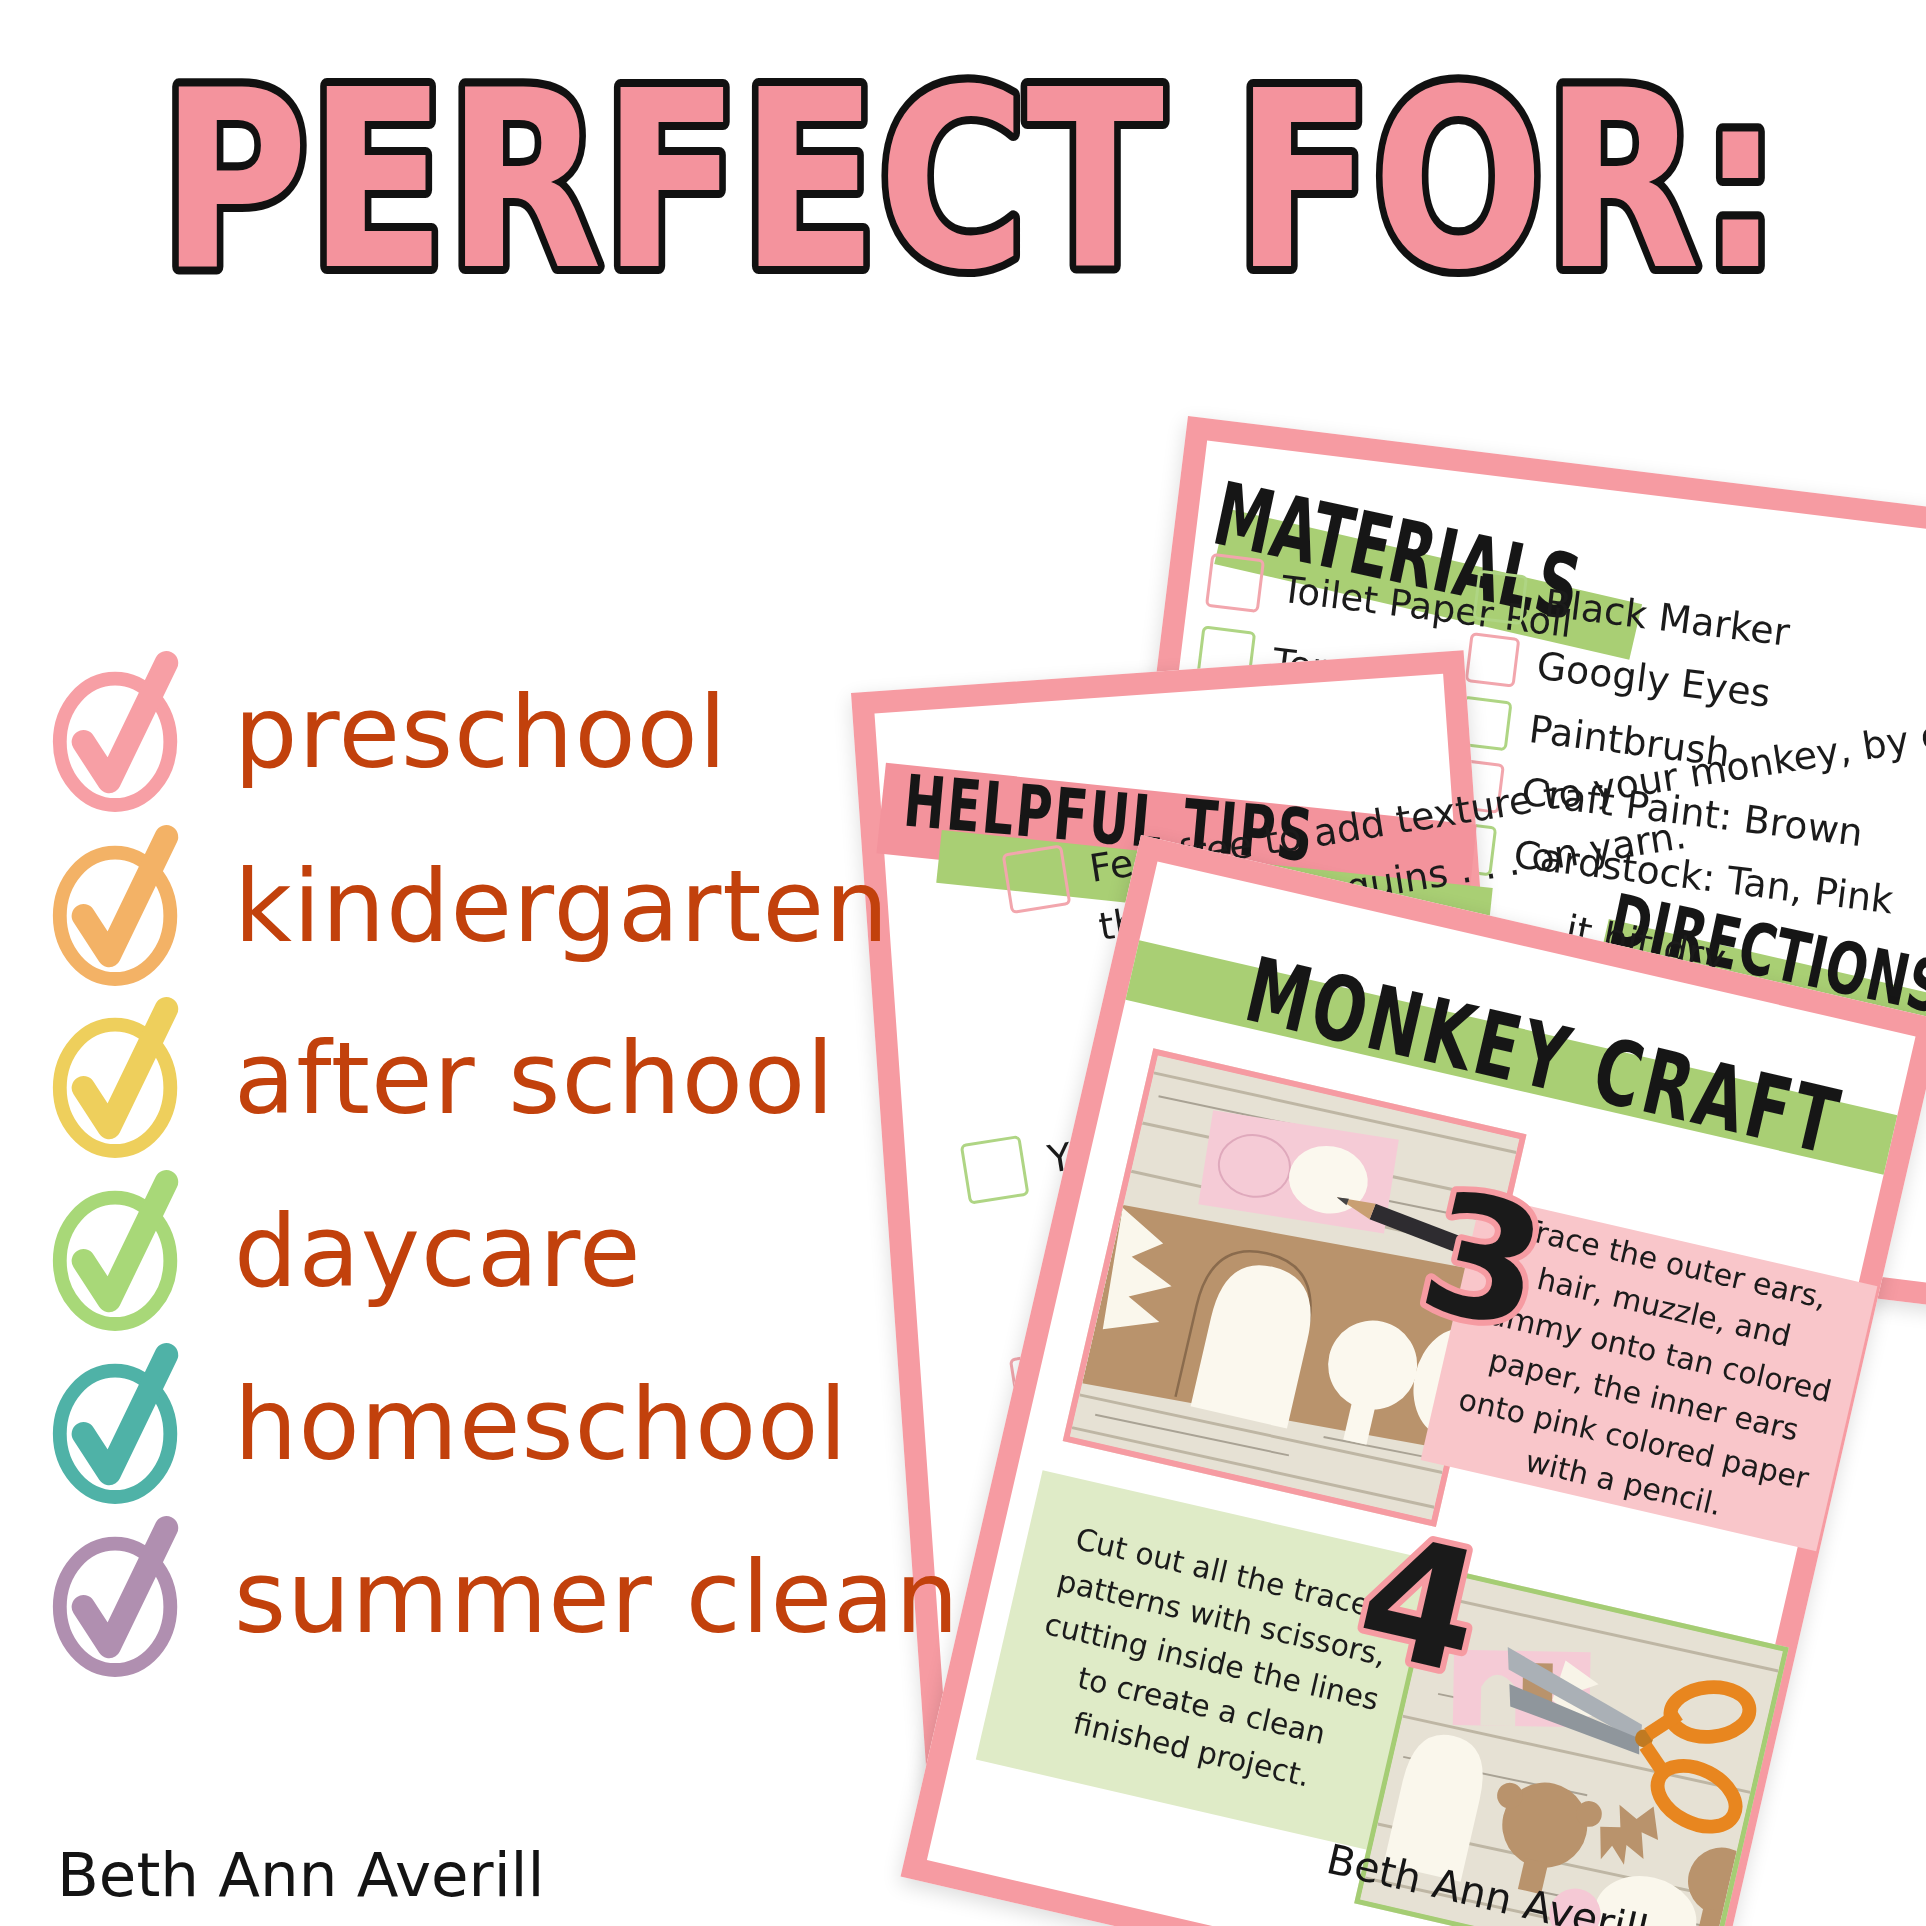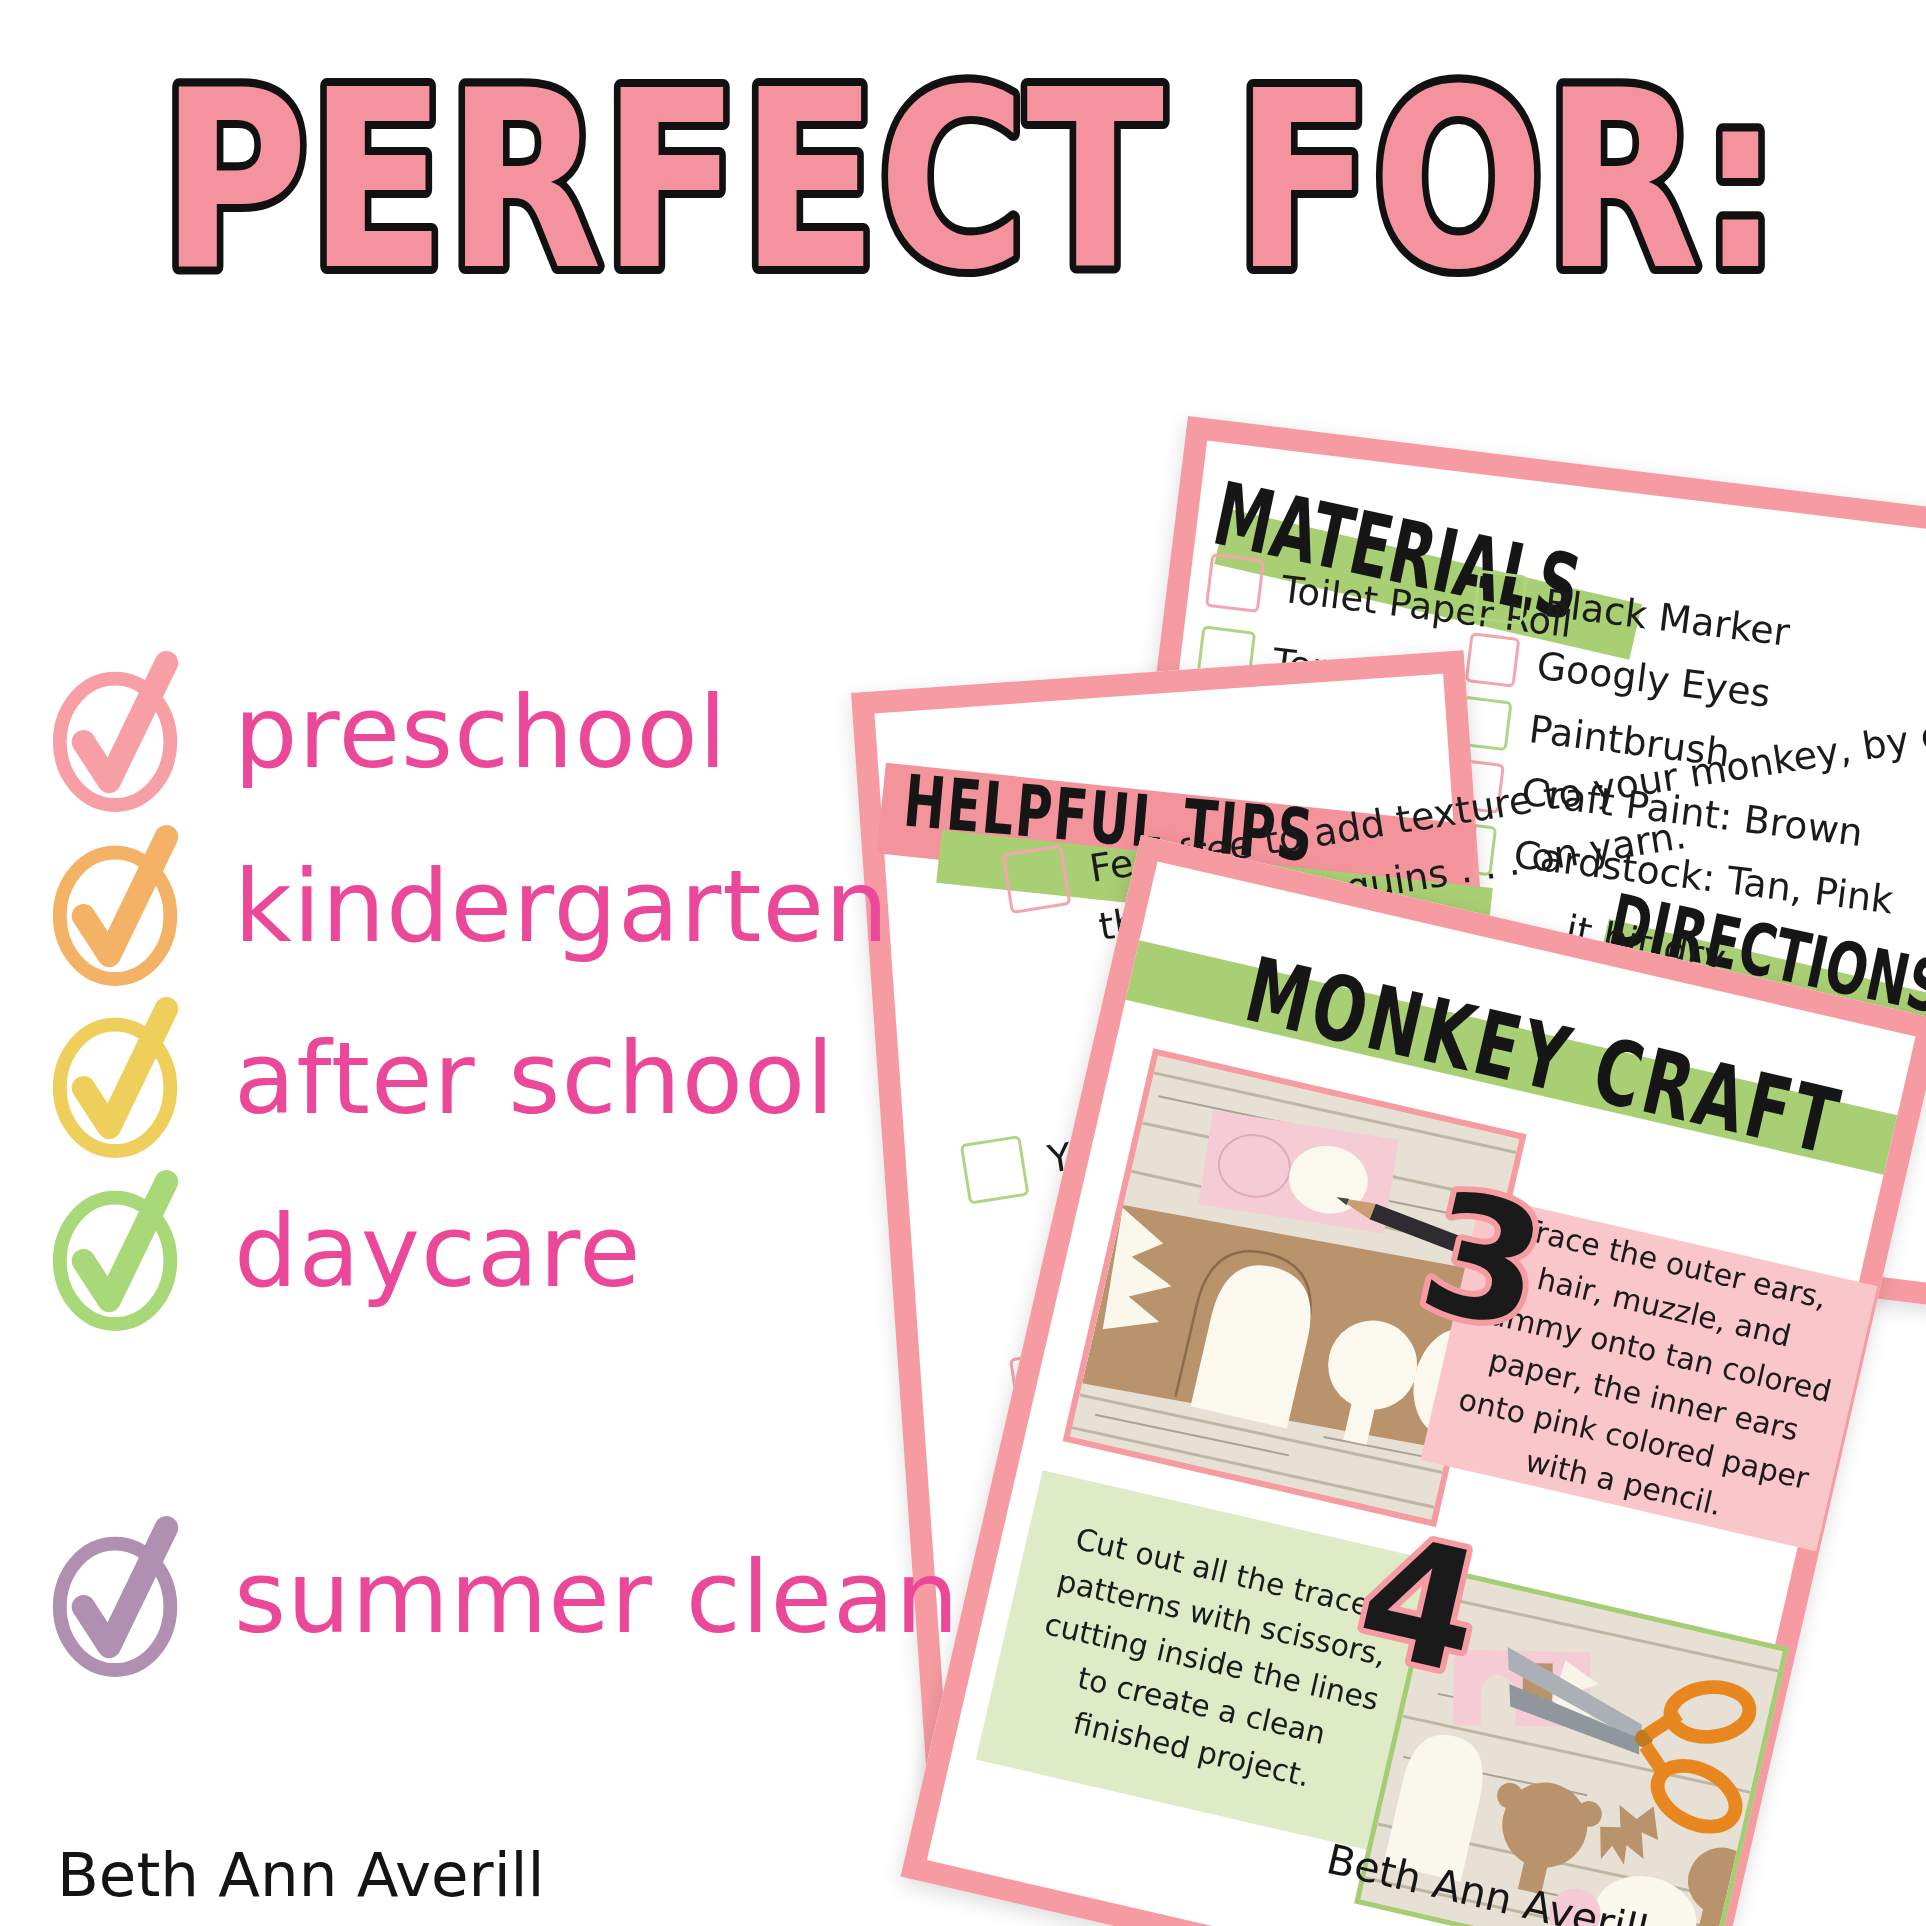--- a/index.html
+++ b/index.html
@@ -6,21 +6,21 @@
   #canvas{position:relative;width:1927px;height:1927px;background:#ffffff;overflow:hidden;
           font-family:"DejaVu Sans",sans-serif;}
   .abs{position:absolute;}
 
   
   #title-svg{position:absolute;left:149px;top:69px;width:1643px;height:249px;}
 
   
   .aud-row{position:absolute;left:44px;height:174px;display:flex;align-items:center;}
   .aud-row .icon{width:150px;height:170px;flex:0 0 auto;}
-  .aud-label{margin-left:40px;font-size:100px;color:#ec4899;letter-spacing:1px;white-space:nowrap;}
+  .aud-label{margin-left:40px;font-size:100px;color:#c2410c;letter-spacing:1px;white-space:nowrap;}
 
   
   .page{position:absolute;background:#ffffff;border:22px solid #F69BA2;box-sizing:border-box;
         transform-origin:top left;box-shadow:0 6px 20px rgba(0,0,0,.14);}
   #page-materials{left:1188px;top:416px;width:871px;height:792px;transform:rotate(7deg);z-index:1;}
   #page-tips{left:851px;top:693px;width:614px;height:1129px;transform:rotate(-4deg);z-index:2;}
   #page-monkey{left:1141px;top:835px;width:822px;height:1069px;transform:rotate(13deg);z-index:3;}
 
   .band{position:absolute;transform-origin:left top;}
   .green{background:#A9CF74;}
@@ -90,20 +90,27 @@
     </svg>
     <span class="aud-label">after school</span>
   </div>
   <div class="aud-row" style="top:1164px;z-index:4;">
     <svg class="icon" viewBox="0 0 76 86">
       <ellipse cx="36" cy="48" rx="28" ry="32" fill="none" stroke-width="7" stroke="#A8D878"></ellipse>
       <path d="M20 48 L33 68 L62 8" fill="none" stroke-width="12" stroke-linecap="round" stroke-linejoin="round" stroke="#A8D878"></path>
     </svg>
     <span class="aud-label">daycare</span>
   </div>
+  <div class="aud-row" style="top:1337px;z-index:4;">
+    <svg class="icon" viewBox="0 0 76 86">
+      <ellipse cx="36" cy="48" rx="28" ry="32" fill="none" stroke-width="7" stroke="#4FB2A7"></ellipse>
+      <path d="M20 48 L33 68 L62 8" fill="none" stroke-width="12" stroke-linecap="round" stroke-linejoin="round" stroke="#4FB2A7"></path>
+    </svg>
+    <span class="aud-label">homeschool</span>
+  </div>
   <div class="aud-row" style="top:1510px;z-index:4;">
     <svg class="icon" viewBox="0 0 76 86">
       <ellipse cx="36" cy="48" rx="28" ry="32" fill="none" stroke-width="7" stroke="#B08FB0"></ellipse>
       <path d="M20 48 L33 68 L62 8" fill="none" stroke-width="12" stroke-linecap="round" stroke-linejoin="round" stroke="#B08FB0"></path>
     </svg>
     <span class="aud-label">summer clean</span>
   </div>
 
   <div class="page" id="page-materials">
     <div class="band green" style="left:28px;top:65px;width:426px;height:57px;transform:rotate(6deg);"></div>

